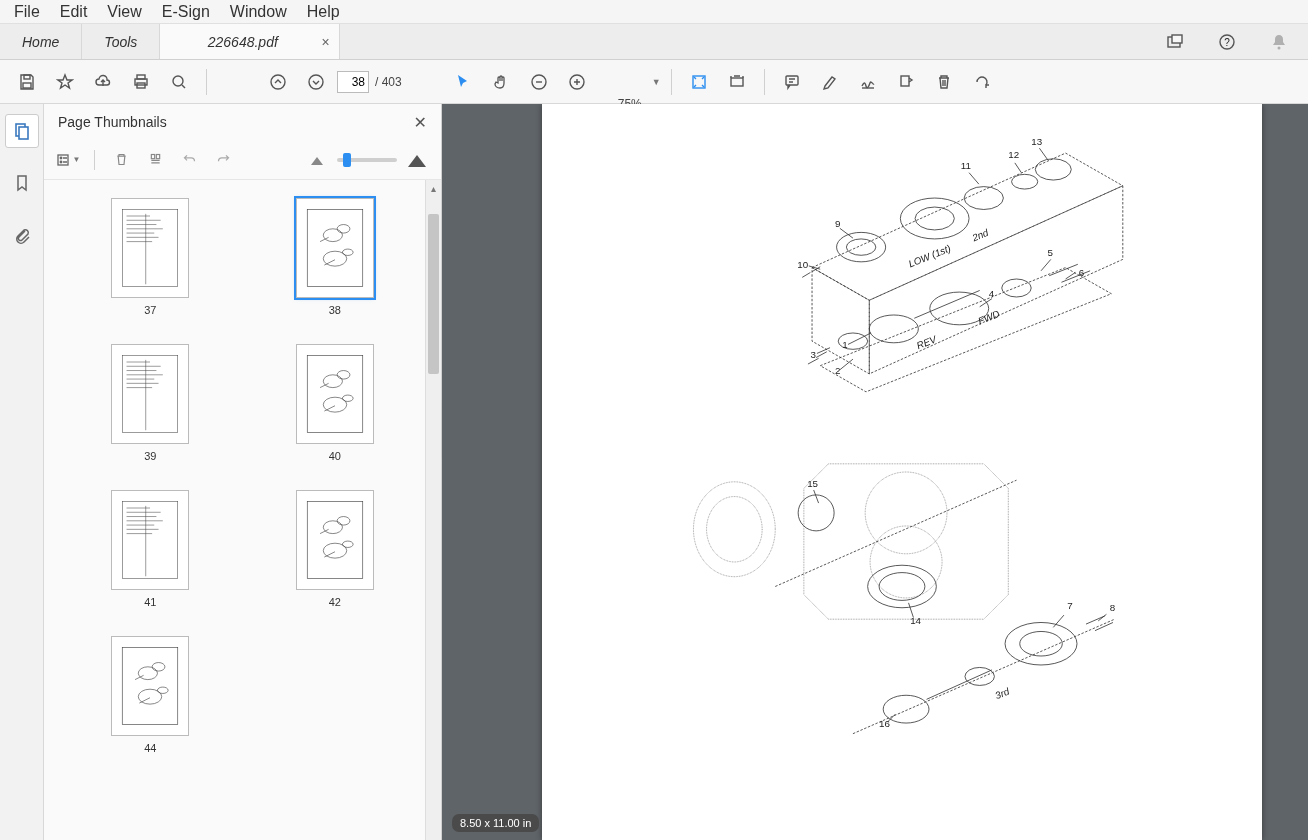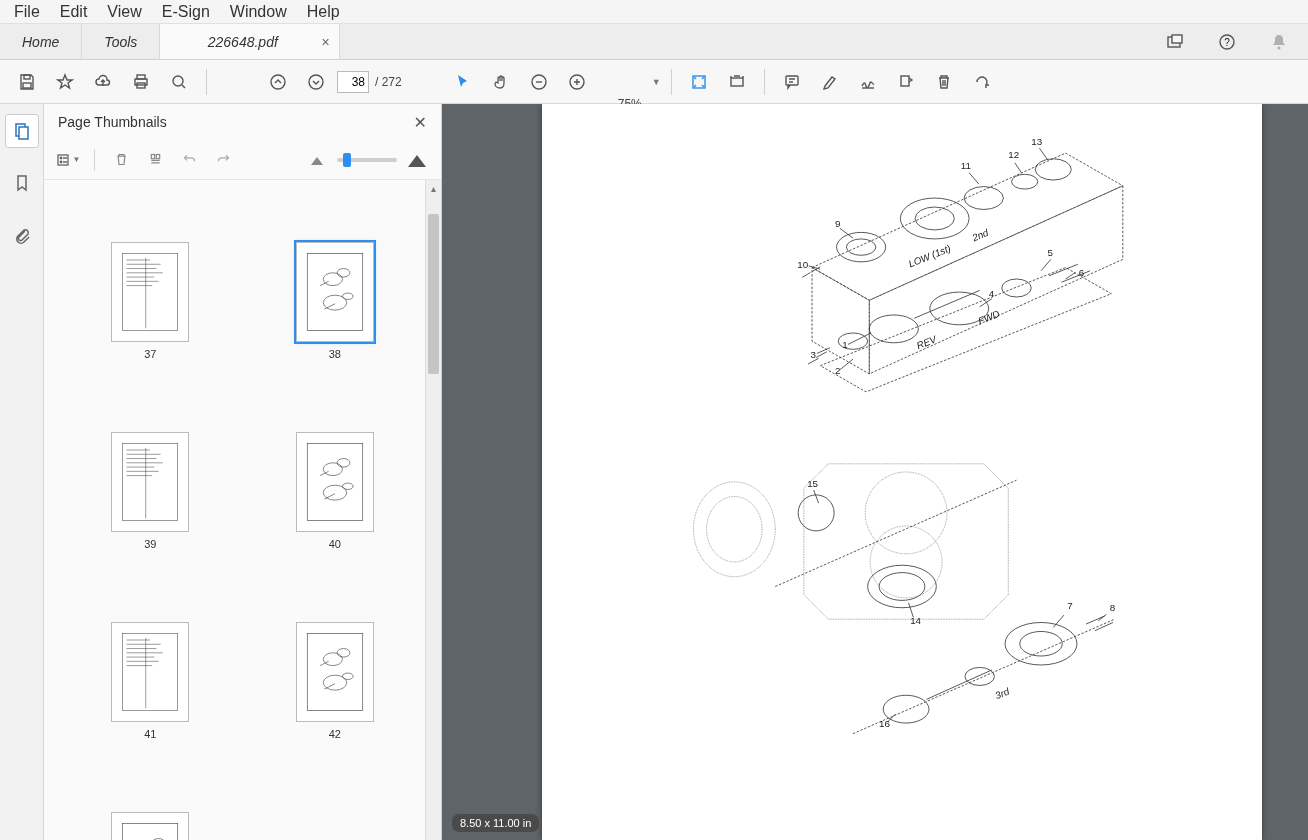--- a/index.html
+++ b/index.html
@@ -37,21 +37,21 @@
 .thumbs { width: 398px; background: #fafafa; border-right: 1px solid #d0d0d0; display: flex; flex-direction: column; position: relative; }
 .thumbs-head { height: 36px; display: flex; align-items: center; padding: 0 14px; font-size: 14px; color: #333; }
 .thumbs-head .xbtn { margin-left: auto; font-size: 16px; color: #555; }
 .thumbs-tb { height: 40px; display: flex; align-items: center; padding: 0 10px; gap: 6px; border-bottom: 1px solid #e6e6e6; color: #666; font-size: 15px; }
 .thumbs-tb .spacer { flex: 1; }
 .ttool { width: 28px; height: 28px; display: flex; align-items: center; justify-content: center; }
 .slider-track { width: 60px; height: 4px; background: #cfcfcf; border-radius: 2px; position: relative; }
 .slider-thumb { position: absolute; left: 6px; top: -5px; width: 8px; height: 14px; background: #2b8ef0; border-radius: 2px; }
 .thumbs-body { flex: 1; overflow: hidden; position: relative; padding: 18px 10px 0; }
 .thumbs-grid { display: grid; grid-template-columns: 1fr 1fr; gap: 28px 40px; padding: 0 24px; }
-.thumb-item { display: flex; flex-direction: column; align-items: center; gap: 6px; margin-top: 44px; }
+.thumb-item { display: flex; flex-direction: column; align-items: center; gap: 6px; }
 .thumb-page { width: 78px; height: 100px; background: #fff; border: 1px solid #bbb; position: relative; }
 .thumb-page.selected { outline: 2px solid #2b8ef0; box-shadow: 0 0 4px rgba(43,142,240,.5); }
 .thumb-label { font-size: 11px; color: #333; }
 .thumb-inner { position: absolute; inset: 6px; overflow: hidden; }
 .thumb-inner svg { width: 100%; height: 100%; }
 .thumbs-scroll { position: absolute; right: 0; top: 0; bottom: 0; width: 16px; background: #efefef; border-left: 1px solid #ddd; }
 .thumbs-scroll .arrow { height: 16px; display: flex; align-items: center; justify-content: center; font-size: 10px; color: #777; }
 .thumbs-scroll .bar { position: absolute; top: 34px; left: 2px; right: 2px; height: 160px; background: #c5c5c5; border-radius: 2px; }
 .divider-handle { position: absolute; left: 441px; top: 400px; width: 8px; height: 60px; background: #ececec; border: 1px solid #ccc; border-radius: 2px; display: flex; align-items: center; justify-content: center; font-size: 10px; color: #888; }
 
@@ -146,21 +146,21 @@
         <path d="M6 10l3-3 3 3"></path>
       </svg>
     </div>
   <div class="tbtn">
       <svg width="18" height="18" viewBox="0 0 18 18" fill="none" stroke="#555" stroke-width="1.4">
         <circle cx="9" cy="9" r="7"></circle>
         <path d="M6 8l3 3 3-3"></path>
       </svg>
     </div>
   <input class="page-input" value="38" style="">
-  <span class="page-total">/  272</span>
+  <span class="page-total">/  403</span>
   <div style="width:36px"></div>
   <div class="tbtn">
       <svg width="18" height="18" viewBox="0 0 18 18" fill="#2b8ef0">
         <path d="M4 2l3 12 2-4 4-2z"></path>
       </svg>
     </div>
   <div class="tbtn">
       <svg width="18" height="18" viewBox="0 0 18 18" fill="none" stroke="#555" stroke-width="1.3">
         <path d="M6 9V5a1 1 0 012 0v3V4a1 1 0 012 0v4V5a1 1 0 012 0v5c0 3-1 5-4 5s-5-2-5-4l1-2 2 1z"></path>
       </svg>

